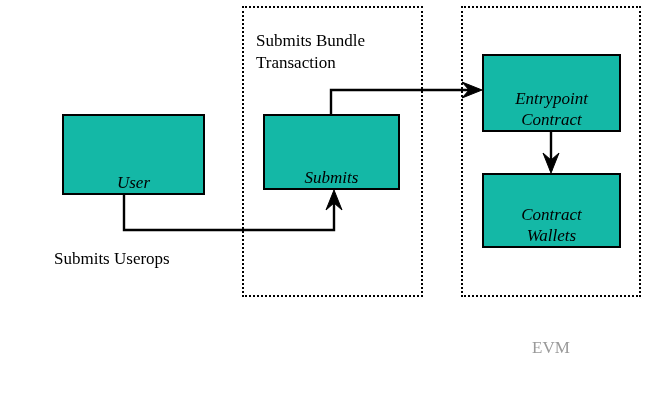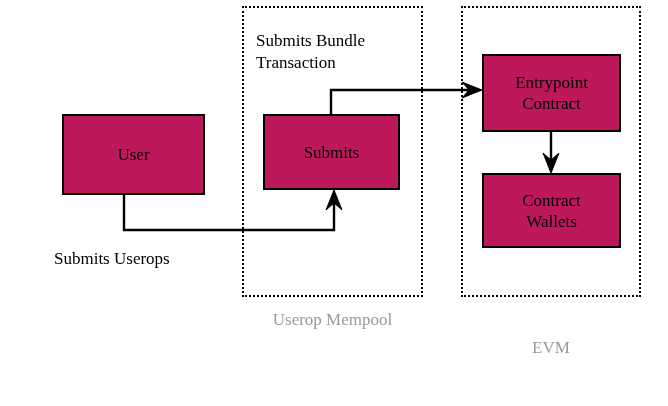--- a/index.html
+++ b/index.html
@@ -26,28 +26,29 @@
     color: #9a9a9a;
     font-size: 17px;
     line-height: 20px;
     text-align: center;
     white-space: nowrap;
   }
   .node-box {
     position: absolute;
     border: 2.5px solid #000000;
     box-sizing: border-box;
-    background: #be185d;
+    background: #14b8a6;
     display: flex;
-    align-items: center;
+    align-items: flex-end;
     justify-content: center;
     text-align: center;
     font-size: 17px;
     line-height: 21px;
     color: #000000;
+    font-style: italic;
   }
   .node-box .node-label {
     display: block;
     white-space: pre-line;
   }
   .edge-label {
     position: absolute;
     color: #000000;
     font-size: 17px;
     line-height: 22px;
@@ -74,21 +75,20 @@
   }
 </style>
 </head>
 <body>
 
 <div id="figure-root">
 
   <div class="dotted-group" style="left:242px; top:6px; width:181px; height:291px;"></div>
   <div class="dotted-group" style="left:461px; top:6px; width:180px; height:291px;"></div>
 
-  <div class="group-label" style="left:242px; top:310px; width:181px;">Userop Mempool</div>
   <div class="group-label" style="left:461px; top:310px; width:180px;margin-top:28px;">EVM</div>
 
   <svg class="edges" viewBox="0 0 668 406">
 
     <g>
       <path d="M 331 114 L 331 90 L 479 90" fill="none" stroke="#000000" stroke-width="2.4"></path>
       <path d="M 462 82 L 482 90 L 462 98 L 469 90 Z" fill="#000000" stroke="#000000" stroke-width="1"></path>
     </g>
 
     <g>

